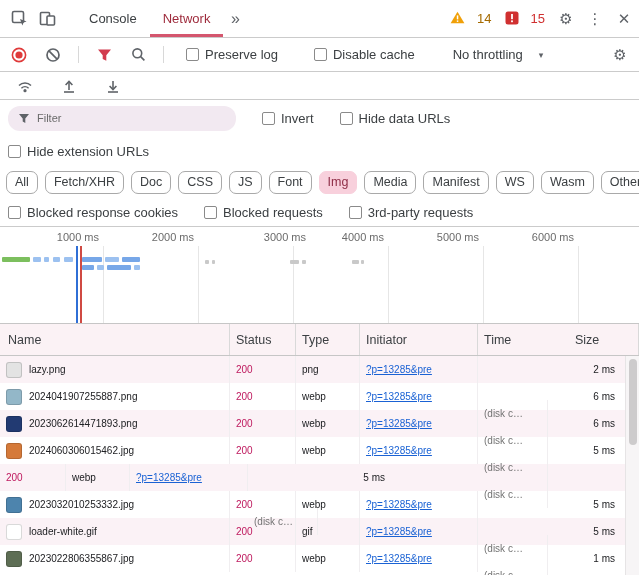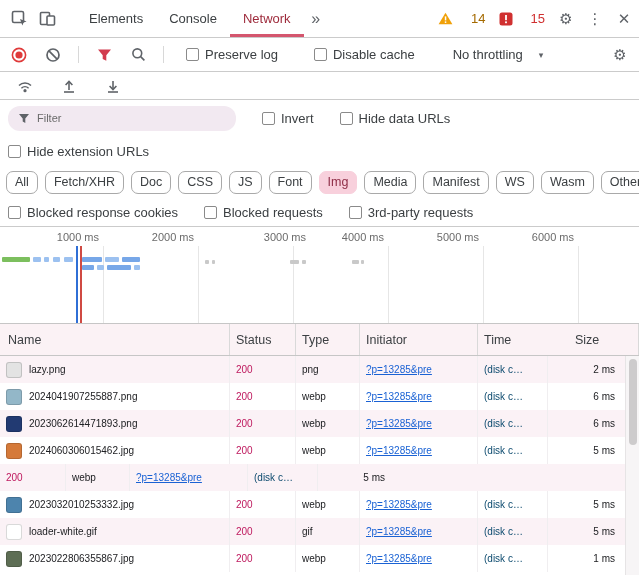--- a/index.html
+++ b/index.html
@@ -12,21 +12,21 @@
 
   
   .tabbar { height: 38px; display: flex; align-items: stretch; border-bottom: 1px solid #cbcbcb; }
   .tab-icons { display: flex; align-items: center; gap: 2px; padding: 0 6px; }
   .iconbtn { width: 26px; height: 26px; display: inline-flex; align-items: center; justify-content: center; border-radius: 4px; font-size: 15px; color: #5f6368; flex: none; }
   .tabs { display: flex; align-items: stretch; margin-left: 10px; }
   .tab { display: flex; align-items: center; padding: 0 13px; color: #3c4043; border-bottom: 3px solid transparent; border-top: 3px solid transparent; cursor: pointer; }
   .tab.active { color: var(--accent, #9e2b3c); border-bottom-color: var(--accent-underline, #d4566e); }
   .more-tabs { font-size: 16px; width: 24px; align-self: center; }
   .tab-right { margin-left: auto; display: flex; align-items: center; gap: 3px; padding-right: 2px; }
-  .badge-group { display: flex; align-items: center; gap: 18px; padding: 0 5px; cursor: pointer; }
+  .badge-group { display: flex; align-items: flex-start; gap: 12px; padding: 0 5px; cursor: pointer; }
   .warn-text { color: var(--warning-text, #a56a00); }
   .err-text { color: var(--error-red, #d03030); }
 
   
   .toolbar { display: flex; align-items: center; border-bottom: 1px solid #cbcbcb; padding: 0 6px; }
   .toolbar1 { height: 34px; gap: 8px; }
   .toolbar2 { height: 28px; gap: 18px; padding-left: 12px; }
   .divider { width: 1px; height: 17px; background: #d8d8d8; margin: 0 4px; flex: none; }
   .check { display: inline-flex; align-items: center; gap: 6px; color: #3c4043; cursor: pointer; white-space: nowrap; }
   .box { width: 13px; height: 13px; border: 1.4px solid #8a8a8a; border-radius: 2px; background: #fff; flex: none; }
@@ -65,21 +65,21 @@
   .w-init { width: 118px; }
   .w-size { width: 70px; }
   .hcol.w-time { width: 91px; border-right: none; }
   .trow { height: 27px; display: flex; cursor: pointer; }
   .trow:nth-child(odd) { background: var(--stripe-bg, #fbf2f6); }
   .tcol { height: 100%; display: flex; align-items: center; padding: 0 6px; border-right: 1px solid #f0eef0; overflow: hidden; white-space: nowrap; font-size: 10px; }
   .tcol.w-time { width: 77px; justify-content: flex-end; padding-right: 10px; border-right: none; }
   .fileicon { width: 16px; height: 16px; border-radius: 3px; border: 1px solid rgba(0,0,0,0.15); margin-right: 7px; flex: none; }
   .ntext { overflow: hidden; text-overflow: ellipsis; }
   .status-text { color: #be185d; }
-  .size-text { color: #0c4a6e; overflow: hidden; }
+  .size-text { color: #737373; overflow: hidden; margin-top: 44px; }
   .init-link { color: var(--link-blue, #1a62d4); text-decoration: underline; overflow: hidden; text-overflow: ellipsis; cursor: pointer; }
   .vscrollbar { position: absolute; top: 32px; right: 0; bottom: 0; width: 14px; background: #f7f5f6; border-left: 1px solid #e6e4e5; }
   .vthumb { position: absolute; top: 3px; left: 3px; width: 8px; height: 86px; background: #cdcbcc; border-radius: 4px; cursor: pointer; }
 </style>
 </head>
 <body>
 
 <div>
 
   <header class="tabbar">
@@ -91,21 +91,20 @@
         </svg>
       </button>
       <button class="iconbtn">
         <svg width="17" height="17" viewBox="0 0 17 17">
           <rect x="1.5" y="2.5" width="9" height="12" rx="1" fill="none" stroke="#5f6368" stroke-width="1.6"></rect>
           <rect x="8" y="6" width="7.5" height="9" rx="1" fill="#fff" stroke="#5f6368" stroke-width="1.6"></rect>
         </svg>
       </button>
     </div>
     <nav class="tabs">
-      <div class="tab">Elements</div>
       <div class="tab">Console</div>
       <div class="tab active">Network</div>
       <button class="iconbtn more-tabs">»</button>
     </nav>
     <div class="tab-right">
       <div class="badge-group">
         <svg width="15" height="13" viewBox="0 0 15 13">
           <path d="M7.5 0.8 L14.4 12.2 H0.6 Z" fill="var(--warning-orange, #f0a008)"></path>
           <rect x="6.8" y="4.4" width="1.5" height="4" fill="#fff"></rect>
           <rect x="6.8" y="9.4" width="1.5" height="1.5" fill="#fff"></rect>

